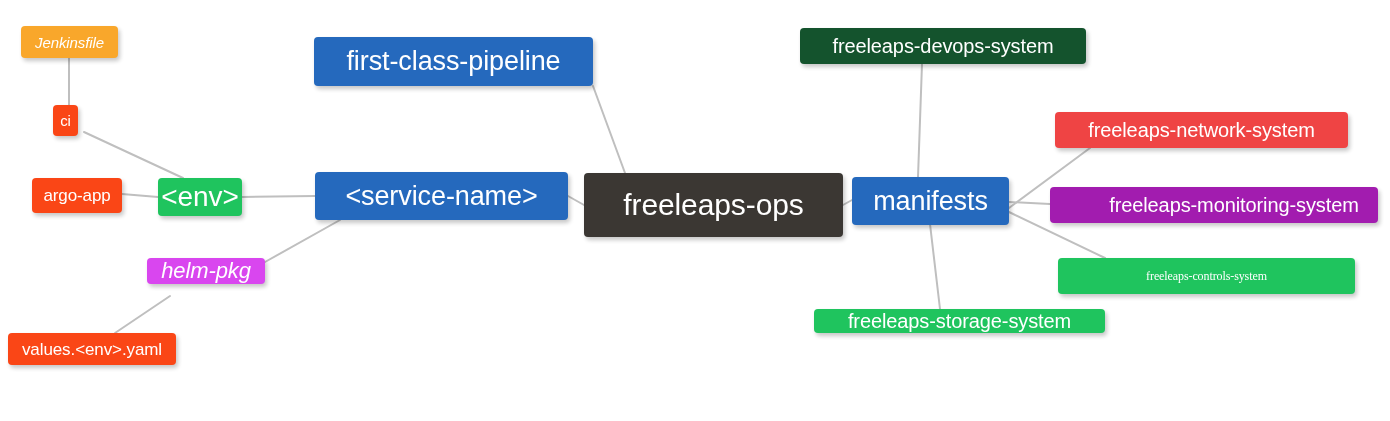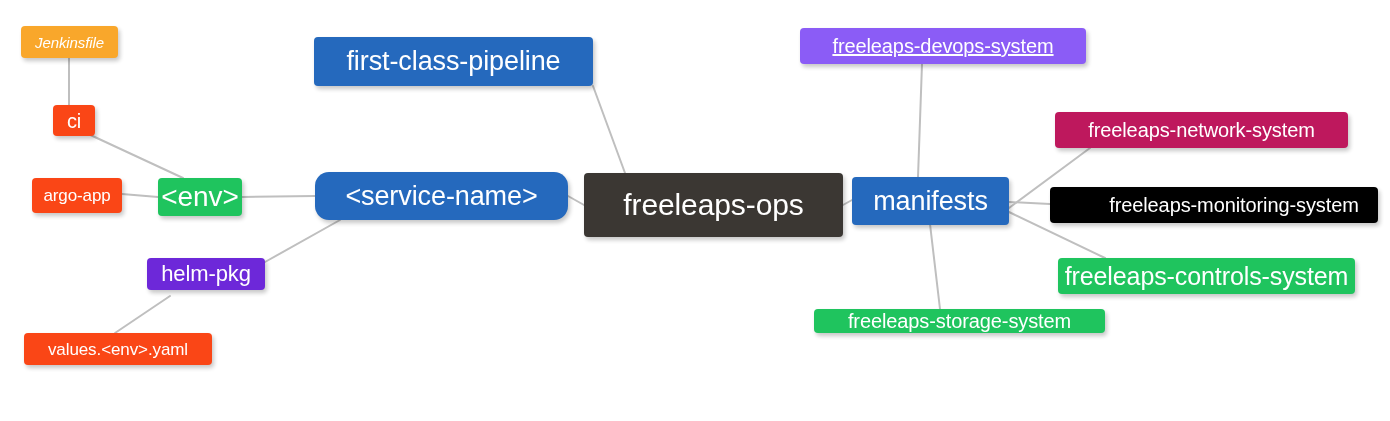--- a/index.html
+++ b/index.html
@@ -67,56 +67,56 @@
       <line x1="918" y1="177" x2="922" y2="64" stroke="#bfbfbf"></line>
       <line x1="1009" y1="208" x2="1090" y2="148" stroke="#bfbfbf"></line>
       <line x1="1009" y1="202" x2="1050" y2="204" stroke="#bfbfbf"></line>
       <line x1="1009" y1="212" x2="1105" y2="258" stroke="#bfbfbf"></line>
       <line x1="930" y1="224" x2="940" y2="309" stroke="#bfbfbf"></line>
     </svg>
   <div id="node-layer">
       <div class="node" style="left: 584px; top: 173px; width: 259px; height: 64px; background: rgb(59, 55, 51); font-size: 30px;">
         <span class="node-label">freeleaps-ops</span>
       </div>
-      <div class="node" style="left: 315px; top: 172px; width: 253px; height: 48px; background: rgb(37, 105, 189); font-size: 27px; border-radius: 14px;">
+      <div class="node" style="left: 315px; top: 172px; width: 253px; height: 48px; background: rgb(37, 105, 189); font-size: 27px;">
         <span class="node-label">&lt;service-name&gt;</span>
       </div>
       <div class="node" style="left: 314px; top: 37px; width: 279px; height: 49px; background: rgb(37, 105, 189); font-size: 27px; text-align: center;">
         <span class="node-label">first-class-pipeline</span>
       </div>
       <div class="node" style="left: 852px; top: 177px; width: 157px; height: 48px; background: rgb(37, 105, 189); font-size: 27px;">
         <span class="node-label">manifests</span>
       </div>
       <div class="node" style="left: 158px; top: 178px; width: 84px; height: 38px; background: rgb(31, 196, 94); font-size: 28px;">
         <span class="node-label">&lt;env&gt;</span>
       </div>
-      <div class="node" style="left: 147px; top: 258px; width: 118px; height: 32px; background: #6d28d9; font-size: 22px;">
+      <div class="node" style="left: 147px; top: 258px; width: 118px; height: 26px; background: #d946ef; font-size: 22px; font-style: italic;">
         <span class="node-label">helm-pkg</span>
       </div>
-      <div class="node" style="left: 800px; top: 28px; width: 286px; height: 36px; background: #8b5cf6; font-size: 20px; text-decoration: underline;">
+      <div class="node" style="left: 800px; top: 28px; width: 286px; height: 36px; background: #14532d; font-size: 20px;">
         <span class="node-label">freeleaps-devops-system</span>
       </div>
-      <div class="node" style="left: 1055px; top: 112px; width: 293px; height: 36px; background: #be185d; font-size: 20px;">
+      <div class="node" style="left: 1055px; top: 112px; width: 293px; height: 36px; background: #ef4444; font-size: 20px;">
         <span class="node-label">freeleaps-network-system</span>
       </div>
-      <div class="node" style="left: 1050px; top: 187px; width: 328px; height: 36px; background: #000000; font-size: 20px; padding-left: 40px;">
+      <div class="node" style="left: 1050px; top: 187px; width: 328px; height: 36px; background: #a21caf; font-size: 20px; padding-left: 40px;">
         <span class="node-label">freeleaps-monitoring-system</span>
       </div>
-      <div class="node" style="left: 1058px; top: 258px; width: 297px; height: 36px; background: rgb(31, 196, 94); font-size: 25px;">
+      <div class="node" style="left: 1058px; top: 258px; width: 297px; height: 36px; background: rgb(31, 196, 94); font-size: 12px; font-family: Liberation Serif, serif;">
         <span class="node-label">freeleaps-controls-system</span>
       </div>
       <div class="node" style="left: 814px; top: 309px; width: 291px; height: 24px; background: rgb(31, 196, 94); font-size: 20px;">
         <span class="node-label">freeleaps-storage-system</span>
       </div>
       <div class="node" style="left: 21px; top: 26px; width: 97px; height: 32px; background: rgb(249, 167, 43); font-size: 15px; font-style: italic;">
         <span class="node-label">Jenkinsfile</span>
       </div>
-      <div class="node" style="left: 53px; top: 105px; width: 42px; height: 31px; background: rgb(250, 70, 22); font-size: 20px;">
+      <div class="node" style="left: 53px; top: 105px; width: 25px; height: 31px; background: rgb(250, 70, 22); font-size: 15px;">
         <span class="node-label">ci</span>
       </div>
       <div class="node" style="left: 32px; top: 178px; width: 90px; height: 35px; background: rgb(250, 70, 22); font-size: 17px;">
         <span class="node-label">argo-app</span>
       </div>
-      <div class="node" style="left: 24px; top: 333px; width: 188px; height: 32px; background: rgb(250, 70, 22); font-size: 17px;">
+      <div class="node" style="left: 8px; top: 333px; width: 168px; height: 32px; background: rgb(250, 70, 22); font-size: 17px;">
         <span class="node-label">values.&lt;env&gt;.yaml</span>
       </div>
     </div>
 </div>
 
 </body></html>

